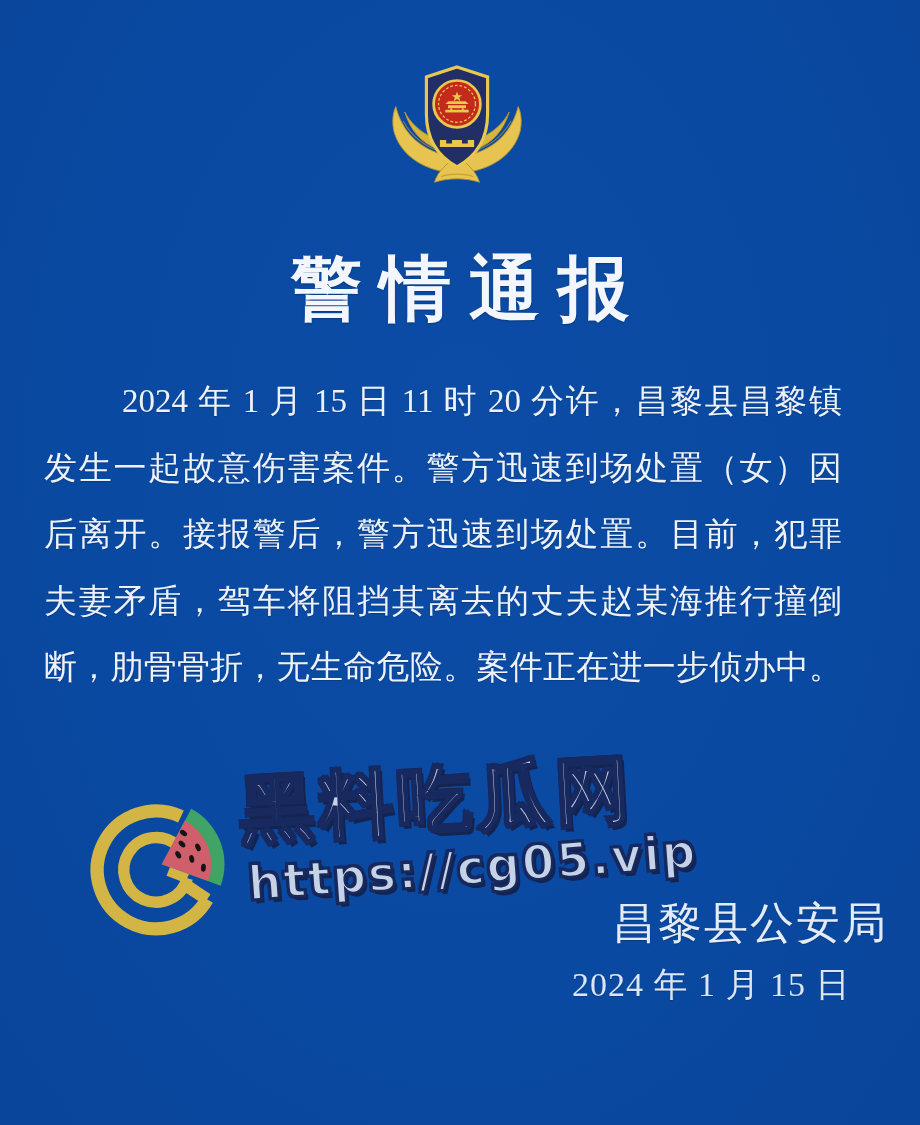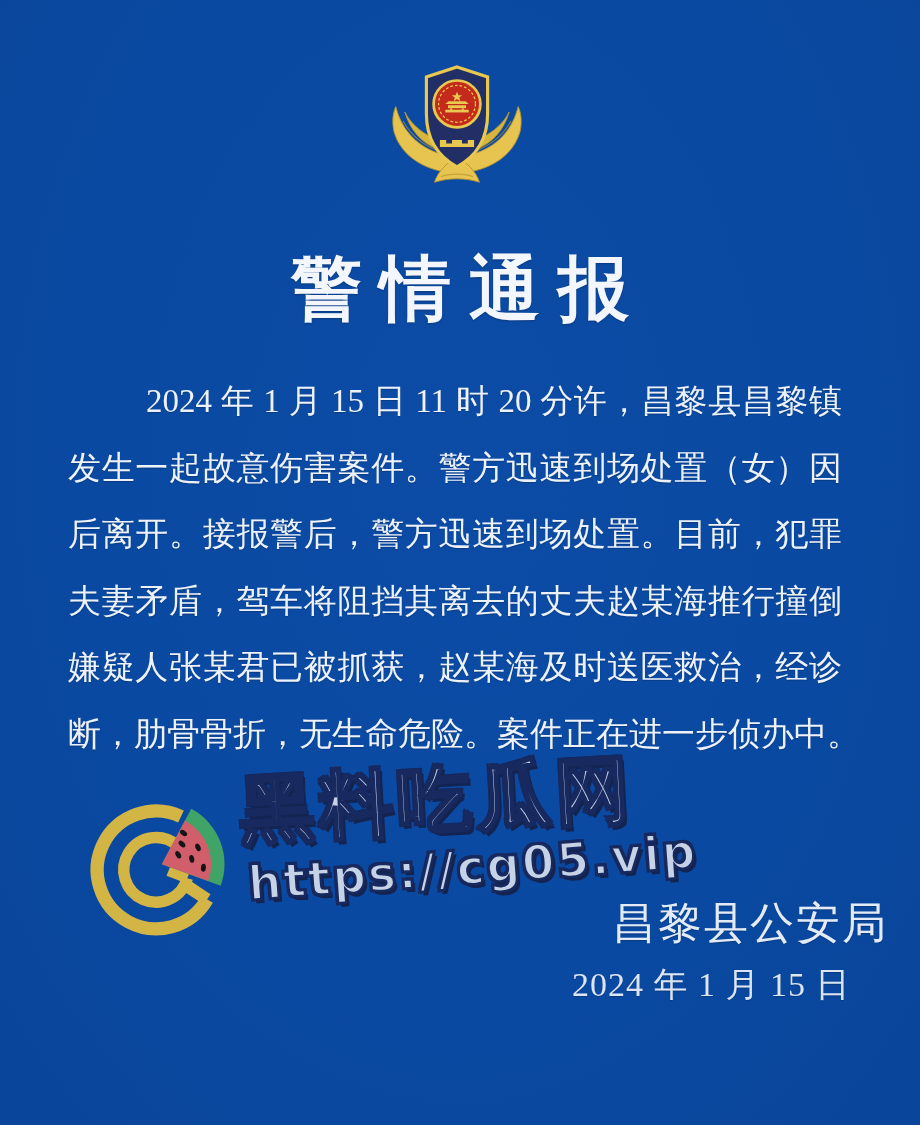--- a/index.html
+++ b/index.html
@@ -19,21 +19,20 @@
     font-size:71px;font-weight:600;
     color:#f3f7fd;
     letter-spacing:18px;padding-left:18px;
     text-shadow:0 1px 2px rgba(0,0,0,.25);
   }
   .body{
     position:absolute;left:44px;right:78px;top:368px;
     font-size:33px;line-height:66.5px;
     color:#edf2fa;
     text-shadow:0 1px 1px rgba(0,0,0,.2);
-    margin-left:24px;
   }
   .body .line{
     text-align:justify;
     text-align-last:justify;
     white-space:nowrap;
   }
   .body .line.indent{padding-left:78px;}
   .watermark-logo{
     position:absolute;left:82px;top:792px;width:152px;height:152px;
   }
@@ -107,21 +106,20 @@
     <path d="M61,99 h38 v-8 h-7 v4 h-6.5 v-4 h-11 v4 h-6.5 v-4 h-7 z" fill="#e8c84f"></path>
   </svg>
 
   <div class="title">警情通报</div>
 
   <div class="body">
     <div class="line indent">2024 年 1 月 15 日 11 时 20 分许，昌黎县昌黎镇</div>
     <div class="line">发生一起故意伤害案件。警方迅速到场处置（女）因</div>
     <div class="line">后离开。接报警后，警方迅速到场处置。目前，犯罪</div>
     <div class="line">夫妻矛盾，驾车将阻挡其离去的丈夫赵某海推行撞倒</div>
-    <div class="line">嫌疑人张某君已被抓获，赵某海及时送医救治，经诊</div>
     <div class="line">断，肋骨骨折，无生命危险。案件正在进一步侦办中。</div>
   </div>
 
   <svg class="watermark-logo" viewBox="0 0 160 160" aria-hidden="true">
     <g fill="none" stroke="#d2b545" stroke-width="14">
       <path d="M131.7,113 A62,62 0 1 1 104.2,25.8"></path>
     </g>
     <path d="M131.7,113 L112,100" stroke="#d2b545" stroke-width="13" fill="none"></path>
     <g fill="none" stroke="#d2b545" stroke-width="12">
       <path d="M110.8,90.8 A34,34 0 1 1 99.9,56"></path>

